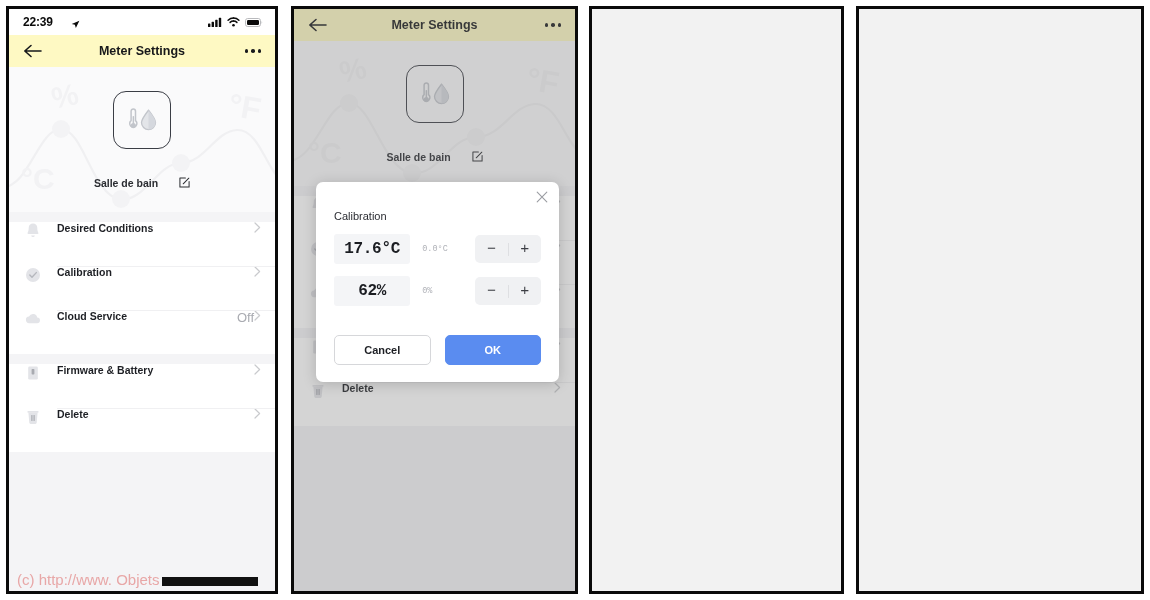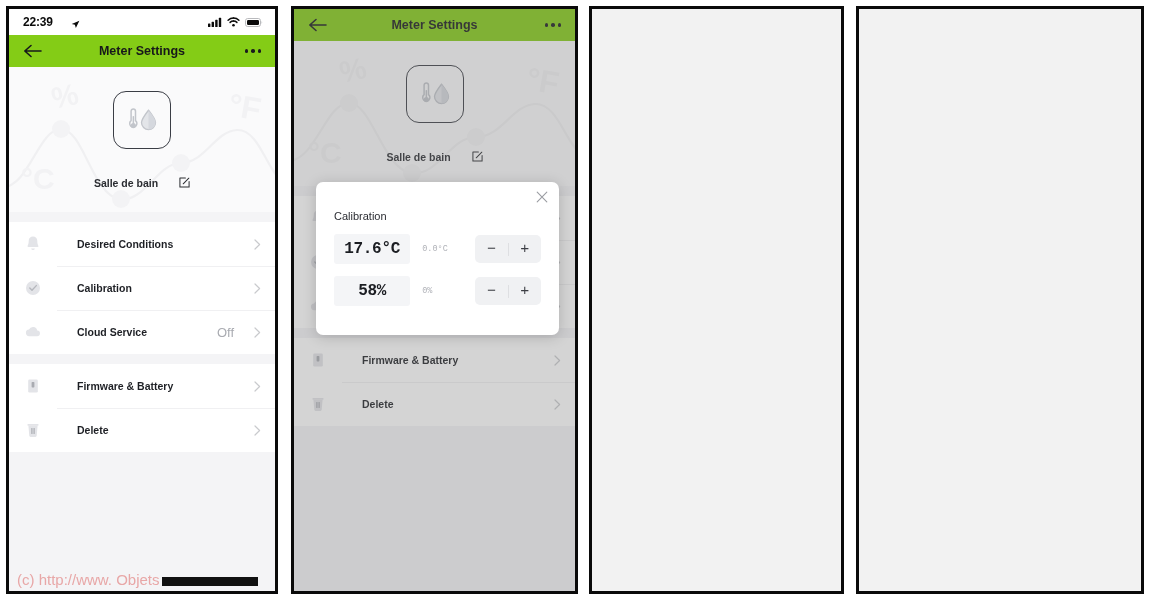--- a/index.html
+++ b/index.html
@@ -35,21 +35,21 @@
   }
   .sb-left { display:flex; align-items:flex-end; gap:18px; }
   .sb-time { font-size:12px; font-weight:bold; color:#0b0b0b; letter-spacing:-0.2px; }
   .sb-loc { width:9px; height:9px; display:block; }
   .sb-right { display:flex; align-items:center; gap:5px; }
 
   
   .navbar {
     position: relative;
     height: 32px;
-    background: #84cc16;
+    background: #fef9c3;
     display:flex; align-items:center;
     padding: 0 14px;
   }
   .nav-back { width:20px; height:16px; flex:0 0 auto; cursor:pointer; }
   .nav-title {
     position:absolute; left:0; right:0; text-align:center;
     font-size:12.5px; font-weight:bold; color:#17181a; pointer-events:none;
   }
   .nav-dots {
     margin-left:auto; display:flex; gap:3px; align-items:center; cursor:pointer;
@@ -76,24 +76,23 @@
     display:flex; align-items:center; gap:21px;
     font-size:10.5px; font-weight:bold; color:#2a2c31;
   }
   .edit-ic { width:11px; height:11px; display:block; cursor:pointer; }
 
   
   .list-gap { height:10px; background:#f4f4f6; }
   .group { background:#ffffff; }
   .row {
     position:relative; height:44px;
-    display:flex; align-items:center;
+    display:flex; align-items:flex-start;
     padding: 0 14px 0 16px;
     cursor:pointer;
-    gap:20px;
   }
   .row + .row::before {
     content:""; position:absolute; top:0; left:48px; right:0; height:1px; background:#f0f0f2;
   }
   .row-ic { width:16px; height:18px; flex:0 0 16px; margin-right:16px; display:block; }
   .row-label { font-size:10.5px; font-weight:bold; color:#1d1f24; flex:1 1 auto; }
   .row-value { font-size:13px; color:#a9abb1; margin-right:0; }
   .chev { width:7px; height:11px; display:block; flex:0 0 auto; }
 
   .filler { flex:1 1 auto; background:#f4f4f6; }
@@ -429,29 +428,33 @@
         <div class="cal-value">17.6°C</div>
         <div class="cal-offset">0.0°C</div>
         <div class="cal-step">
           <div class="step-btn">−</div>
           <div class="step-div"></div>
           <div class="step-btn">+</div>
         </div>
       </div>
 
       <div class="cal-row">
-        <div class="cal-value">58%</div>
+        <div class="cal-value">62%</div>
         <div class="cal-offset">0%</div>
         <div class="cal-step">
           <div class="step-btn">−</div>
           <div class="step-div"></div>
           <div class="step-btn">+</div>
         </div>
       </div>
 
+      <div class="dlg-actions">
+        <div class="btn btn-cancel">Cancel</div>
+        <div class="btn btn-ok">OK</div>
+      </div>
     </div>
   </div>
 
   <div class="panel blank" id="panel3"></div>
 
   <div class="panel blank" id="panel4"></div>
 
 </div>
 
 </body></html>

